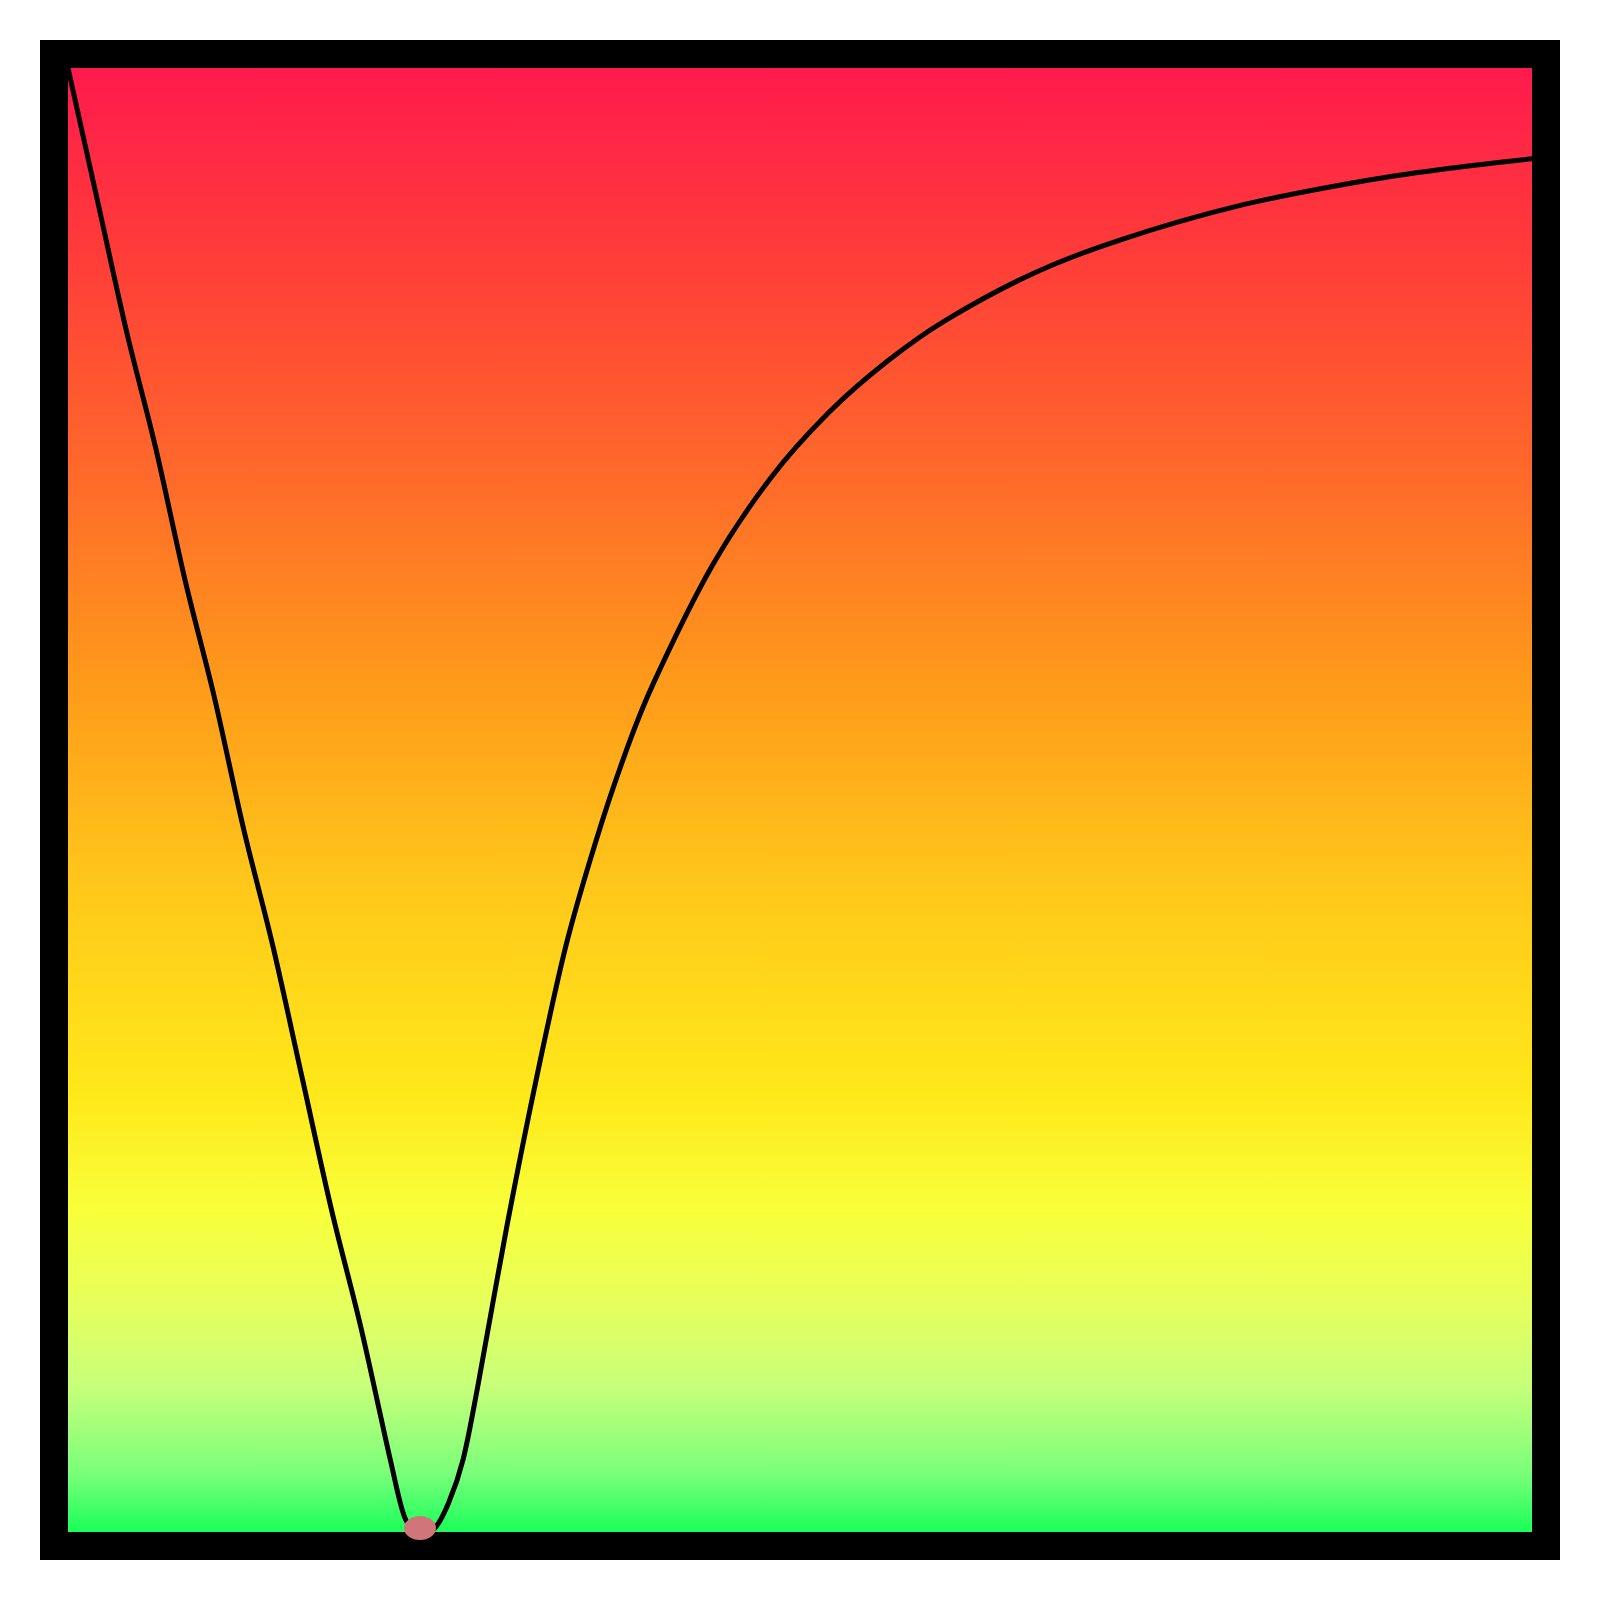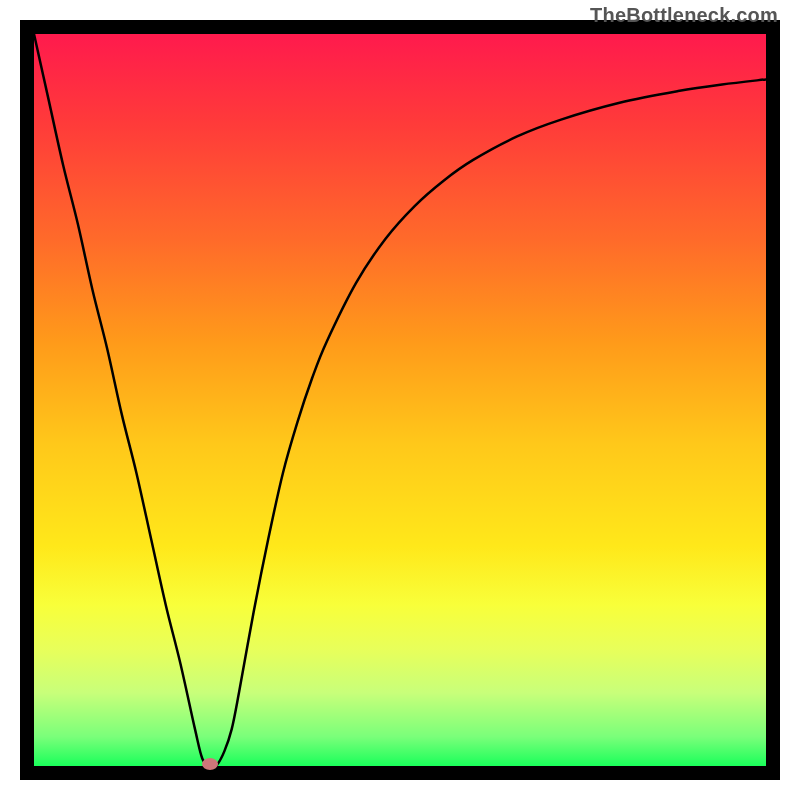--- a/index.html
+++ b/index.html
@@ -75,14 +75,13 @@
 </head>
 <body>
 
 <div class="chart-wrap">
   <div class="plot-area"></div>
   <svg class="curve" viewBox="0 0 732 732" preserveAspectRatio="none">
     <path id="curve-path" fill="none" stroke="#000" stroke-width="2.5" stroke-linejoin="round" stroke-linecap="round" d="M 0.00 0.00 C 2.44 10.98, 9.76 43.92, 14.64 65.88 C 19.52 87.84, 24.40 111.02, 29.28 131.76 C 34.16 152.50, 39.04 169.58, 43.92 190.32 C 48.80 211.06, 53.68 235.46, 58.56 256.20 C 63.44 276.94, 68.32 294.02, 73.20 314.76 C 78.08 335.50, 82.96 359.90, 87.84 380.64 C 92.72 401.38, 97.60 418.46, 102.48 439.20 C 107.36 459.94, 112.24 483.12, 117.12 505.08 C 122.00 527.04, 126.88 550.22, 131.76 570.96 C 136.64 591.70, 141.52 608.78, 146.40 629.52 C 151.28 650.26, 157.38 679.54, 161.04 695.40 C 164.70 711.26, 165.92 718.58, 168.36 724.68 C 170.80 730.78, 173.24 731.02, 175.68 732.00 C 178.12 732.98, 180.56 732.98, 183.00 730.54 C 185.44 728.10, 187.88 723.22, 190.32 717.36 C 192.76 711.50, 195.20 705.16, 197.64 695.40 C 200.08 685.64, 201.30 678.32, 204.96 658.80 C 208.62 639.28, 214.72 603.90, 219.60 578.28 C 224.48 552.66, 229.36 528.26, 234.24 505.08 C 239.12 481.90, 244.00 458.72, 248.88 439.20 C 253.76 419.68, 258.64 403.82, 263.52 387.96 C 268.40 372.10, 273.28 357.46, 278.16 344.04 C 283.04 330.62, 285.48 323.30, 292.80 307.44 C 300.12 291.58, 312.32 265.96, 322.08 248.88 C 331.84 231.80, 341.60 217.77, 351.36 204.96 C 361.12 192.15, 370.88 181.78, 380.64 172.02 C 390.40 162.26, 400.16 154.09, 409.92 146.40 C 419.68 138.71, 427.00 133.22, 439.20 125.90 C 451.40 118.58, 468.48 109.19, 483.12 102.48 C 497.76 95.77, 509.96 91.26, 527.04 85.64 C 544.12 80.03, 566.08 73.57, 585.60 68.81 C 605.12 64.05, 627.08 60.15, 644.16 57.10 C 661.24 54.05, 673.44 52.46, 688.08 50.51 C 702.72 48.56, 724.68 46.24, 732.00 45.38"></path>
   </svg>
   <div class="frame"></div>
   <div id="marker" class="marker" style="left: 209.68px; top: 764px;"></div>
-  <div class="watermark">TheBottleneck.com</div>
 </div>
 
 </body></html>

